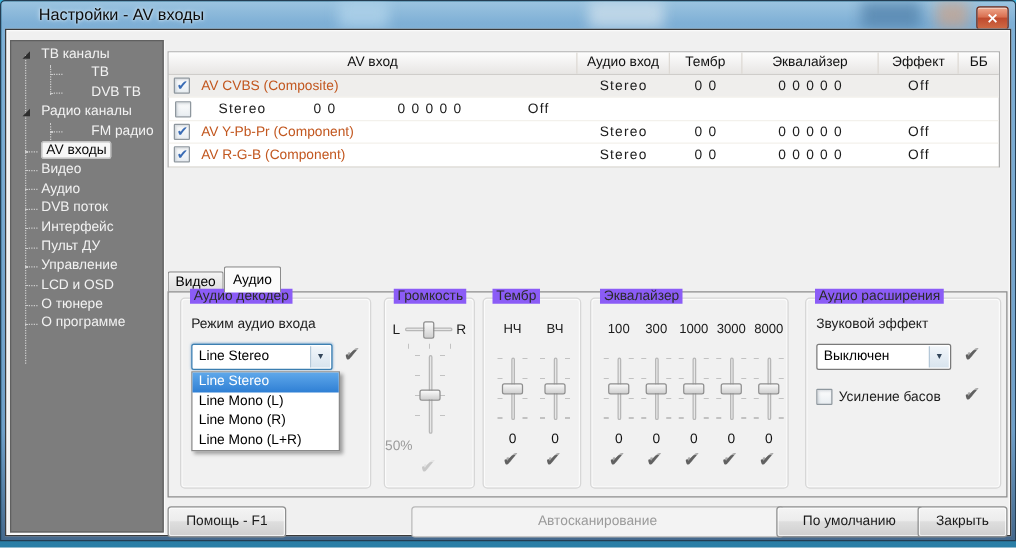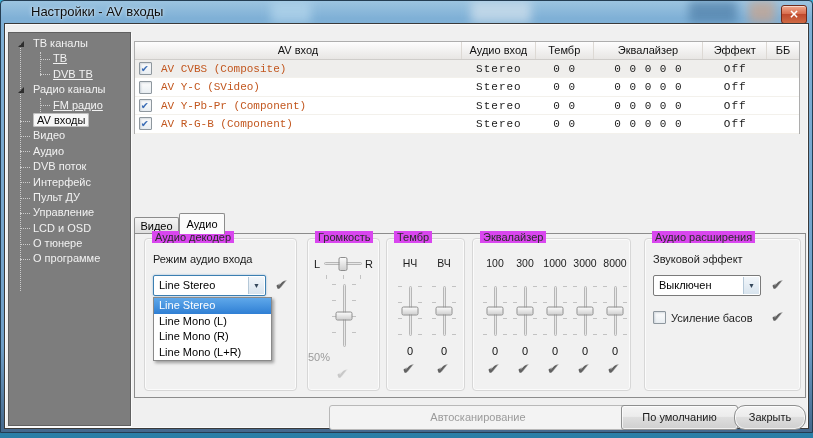--- a/index.html
+++ b/index.html
@@ -25,35 +25,35 @@
 
   
   .sidebar { position:absolute; left:7px; top:31px; width:123px; height:394px;
     background:#7d7d7d; border:1px solid #606060; box-shadow:1px 1px 0 #fbfbfb; }
   .tree { position:relative; padding-top:3px; height:100%; overflow:hidden; }
   .tvline { position:absolute; width:0; border-left:1px dotted #cdcdcd; }
   .titem { position:relative; height:15.4px; line-height:15.4px; font-size:11px; color:#f2f2f2;
     white-space:nowrap; cursor:default; }
   .titem .stub { position:absolute; top:50%; border-top:1px dotted #cdcdcd; width:10px; }
   .titem.lvl0 { padding-left:24px; } .titem.lvl0 .stub { left:11px; }
-  .titem.lvl1 { padding-left:44px;text-decoration:underline; } .titem.lvl1 .stub { left:31px; }
+  .titem.lvl1 { padding-left:64px; } .titem.lvl1 .stub { left:31px; }
   .tglyph { position:absolute; left:9px; top:5px; width:0; height:0;
     border-left:6px solid transparent; border-bottom:6px solid #2e2e2e; }
   .tlabel.sel { background:#f7f7f7; color:#0a0a0a; border:1px solid #bdbdbd; border-radius:2px; padding:0 3px; }
 
   
   .avtable { position:absolute; left:133px; top:40px; width:666px; height:93px;
     background:#fff; border:1px solid #adadad; font-size:11px; }
   .thead { display:flex; height:18px; line-height:17px;
     background:linear-gradient(#fdfdfd,#f0efee 60%, #e8e6e4); border-bottom:1px solid #cfcdca; color:#111; }
   .th { text-align:center; border-right:1px solid #ddd9d4; overflow:hidden; }
   .th:last-child { border-right:none; }
   .trow { display:flex; height:18.4px; line-height:18px; border-bottom:1px solid #f3f1ec; }
   .trow.hl { background:#efeeec; }
-  .c { overflow:hidden; white-space:nowrap;font-family:Liberation Mono, monospace; }
+  .c { overflow:hidden; white-space:nowrap; }
   .cchk { display:flex; align-items:center; justify-content:center; }
   .cname { color:#c2571f; padding-left:4px; }
   .cmid { text-align:center; color:#1a1a1a; letter-spacing:1px; }
   .w-chk{width:22px;} .w-name{width:306px;} .w-audio{width:74px;} .w-tembr{width:58px;}
   .w-eq{width:110px;} .w-eff{width:64px;} .w-bb{width:32px;}
   .w-namehdr{width:328px;}
 
   .cb { width:13px; height:13px; background:linear-gradient(#fdfdfd,#e9eef2); border:1px solid #8e979e;
     border-radius:1px; position:relative; display:inline-block; box-shadow:inset 1px 1px 2px rgba(90,110,130,.25); }
   .cb.checked::after { content:"✔"; position:absolute; left:1px; top:-3px; font-size:11px; color:#3a6cb5; }
@@ -63,21 +63,21 @@
   .tab.inactive { left:133px; top:216px; width:45px; height:17px; line-height:16px;
     background:linear-gradient(#f4f4f4,#ddd); border:1px solid #8c8c8c; border-bottom:none; border-radius:2px 2px 0 0; }
   .tab.active { left:178px; top:212px; width:46px; height:21px; line-height:20px;
     background:#fbfbfb; border:1px solid #8c8c8c; border-bottom:none; border-radius:2px 2px 0 0; z-index:3; }
   .tabpanel { position:absolute; left:133px; top:232px; width:672px; height:165px;
     background:#f1f1f1; border:1px solid #8c8c8c; z-index:2; }
 
   
   .group { position:absolute; top:4px; height:153px; border:1px solid #d7d7d7; border-radius:4px;
     box-shadow:inset 0 0 0 1px rgba(255,255,255,.7); }
-  .glabel { position:absolute; top:-8px; left:7px; background:#d946ef; padding:0 3px; font-size:11px; color:#2b2b2b; white-space:nowrap; }
+  .glabel { position:absolute; top:-8px; left:7px; background:#8b5cf6; padding:0 3px; font-size:11px; color:#2b2b2b; white-space:nowrap; }
   .g-decoder{left:9px; width:153px;} .g-volume{left:172px; width:73px;} .g-tone{left:251px; width:79px;}
   .g-eq{left:337px; width:159px;} .g-ext{left:509px; width:157px;}
 
   .flabel { position:absolute; font-size:11px; color:#1c1c1c; white-space:nowrap; }
 
   
   .combo { position:absolute; height:21px; background:#fff; border:1px solid #7a7a7a; border-radius:2px;
     font-size:11px; line-height:19px; padding-left:5px; color:#000; cursor:default; }
   .combo .arrowzone { position:absolute; right:1px; top:1px; bottom:1px; width:16px;
     background:linear-gradient(#f2f6fa,#d8e4ee); border-left:1px solid #b5c8d8; display:flex; align-items:center; justify-content:center; }
@@ -185,21 +185,20 @@
         <div class="c cmid w-audio">Stereo</div>
         <div class="c cmid w-tembr">0 0</div>
         <div class="c cmid w-eq">0 0 0 0 0</div>
         <div class="c cmid w-eff">Off</div>
         <div class="c cmid w-bb"></div>
       </div>
       <div class="trow">
         <div class="c cchk w-chk">
             <span class="cb"></span>
           </div>
-        <div class="c cname w-name">AV Y-C (SVideo)</div>
         <div class="c cmid w-audio">Stereo</div>
         <div class="c cmid w-tembr">0 0</div>
         <div class="c cmid w-eq">0 0 0 0 0</div>
         <div class="c cmid w-eff">Off</div>
         <div class="c cmid w-bb"></div>
       </div>
       <div class="trow">
         <div class="c cchk w-chk">
             <span class="cb checked"></span>
           </div>
@@ -361,18 +360,19 @@
         </div>
         <span class="check" style="left:126px;top:38px;">✔</span>
         <div class="cbrow">
           <span class="cb"></span>
           <span>Усиление басов</span>
         </div>
         <span class="check" style="left:126px;top:70px;">✔</span>
       </div>
     </div>
 
+    <div class="btn" style="left:133px;width:95px;">Помощь - F1</div>
     <div class="btn disabled" style="left:328px;width:298px;">Автосканирование</div>
     <div class="btn" style="left:620px;width:117px;">По умолчанию</div>
-    <div class="btn" style="left:733px;width:72px;border-radius:11px;">Закрыть</div>
+    <div class="btn" style="left:733px;width:72px;">Закрыть</div>
 
   </div>
 </div>
 
 </body></html>

